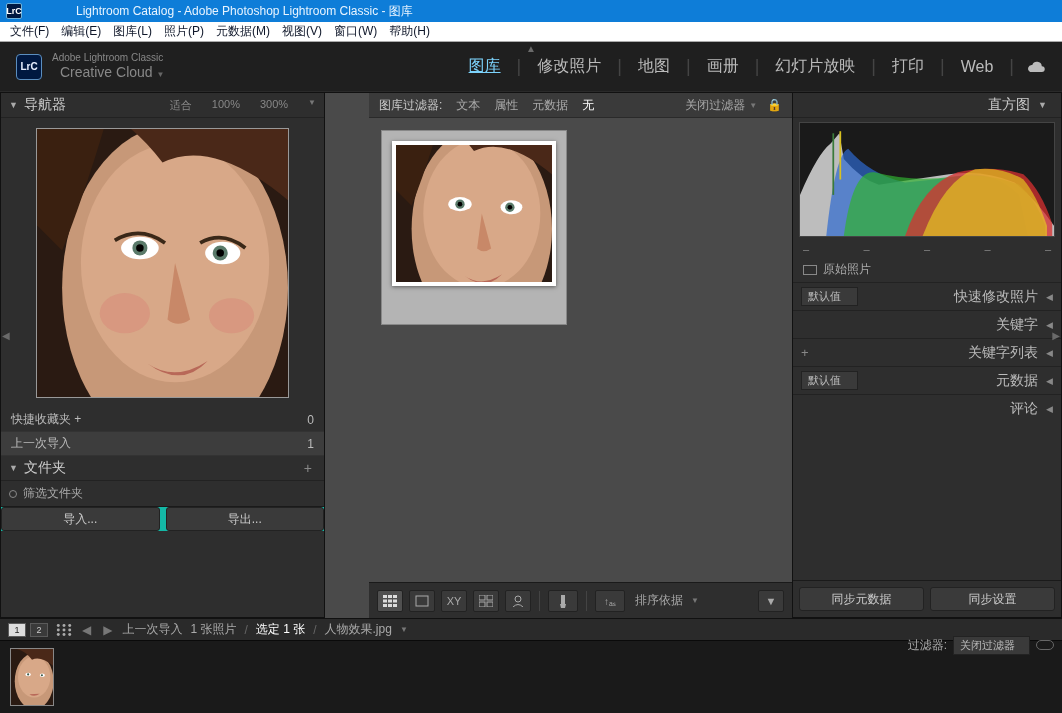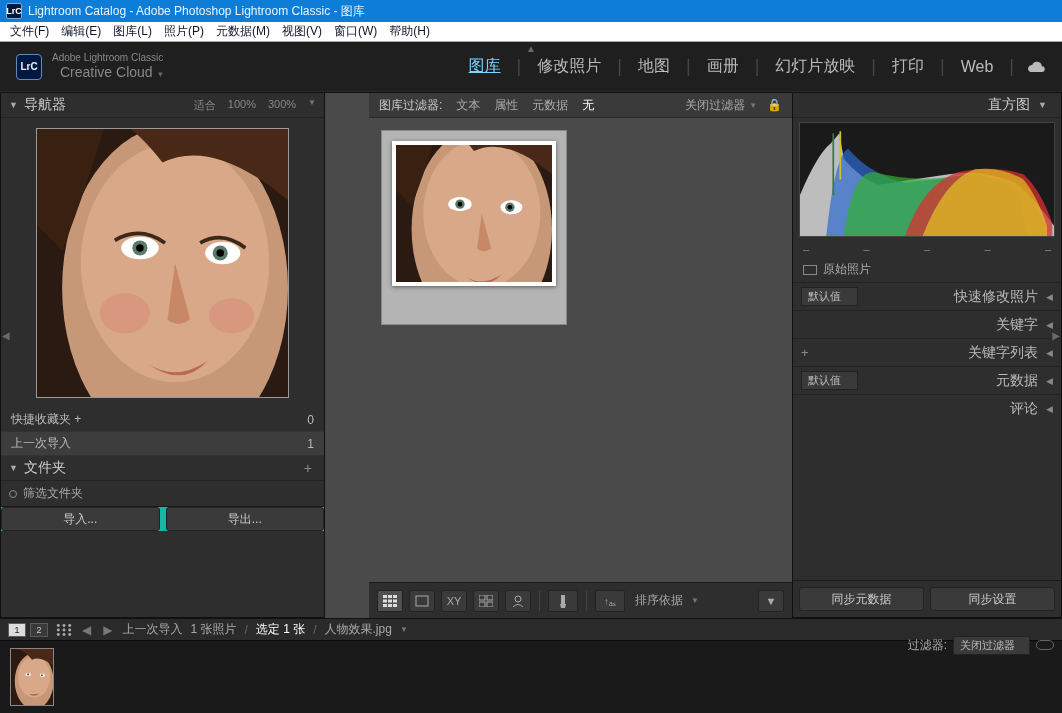--- a/index.html
+++ b/index.html
@@ -1,20 +1,20 @@
 <!DOCTYPE html>
 <html><head>
 <meta charset="utf-8">
 <style>
 * { margin: 0; padding: 0; box-sizing: border-box; font-family: "Microsoft YaHei", Arial, sans-serif; }
 body { background: #1a1a1a; color: #bbb; font-size: 12px; overflow: hidden; width: 1062px; height: 713px; position: relative; }
 
 .titlebar { background: #0e7dd8; height: 22px; display: flex; align-items: center; padding: 0 6px; color: #fff; }
 .titlebar .lrc-icon { width: 16px; height: 16px; background: #001840; color: #fff; font-size: 9px; font-weight: bold; display: inline-flex; align-items: center; justify-content: center; border-radius: 2px; margin-right: 6px; border: 1px solid #6fb3db; }
-.titlebar span { color: #e8f4ff; font-size: 12px; }
+.titlebar span { color: #e8f4ff; font-size: 12px; margin-left: 48px; }
 
 .menubar { background: #fff; height: 20px; border-bottom: 1px solid #aaa; display: flex; align-items: center; padding: 0 4px; }
 .menubar span { color: #0f172a; font-size: 12px; padding: 2px 6px; cursor: pointer; }
 
 .id-bar { background: #1f1f1f; height: 50px; display: flex; align-items: center; padding: 0 16px; position: relative; border-bottom: 1px solid #2a2a2a; }
 .id-bar .lrc-big { width: 26px; height: 26px; background: #001840; border: 1px solid #5b8ebf; border-radius: 4px; color: #e8f0ff; font-size: 10px; font-weight: bold; display: inline-flex; align-items: center; justify-content: center; margin-right: 10px; }
 .id-bar .brand { line-height: 1.2; }
 .id-bar .brand .l1 { color: #888; font-size: 10px; }
 .id-bar .brand .l2 { color: #888; font-size: 14px; margin-left: 8px; }
 .id-bar .brand .tri { color: #666; font-size: 8px; margin-left: 4px; }
@@ -25,21 +25,21 @@
 .cloud-icon { width: 20px; height: 14px; margin-left: 10px; }
 
 .main { display: flex; height: 526px; background: #4a4a4a; }
 
 .left-panel { width: 325px; background: #2e2e2e; display: flex; flex-direction: column; border: 1px solid #111; }
 .center { flex: 1; background: #4a4a4a; display: flex; flex-direction: column; border-top: 1px solid #111; padding-left: 44px; }
 .right-panel { width: 270px; background: #2e2e2e; display: flex; flex-direction: column; border: 1px solid #111; }
 
 .panel-header { height: 25px; background: #2e2e2e; display: flex; align-items: center; padding: 0 8px; color: #ccc; font-size: 14px; border-bottom: 1px solid #222; }
 .panel-header .tri { font-size: 9px; margin-right: 6px; color: #aaa; }
-.panel-header .opts { margin-left: auto; display: flex; gap: 12px; font-size: 11px; color: #888; }
+.panel-header .opts { margin-left: auto; display: flex; gap: 20px; font-size: 11px; color: #888; }
 .panel-header .opts span { cursor: pointer; }
 .panel-header .plus { margin-left: auto; color: #888; font-size: 14px; cursor: pointer; padding: 0 4px; }
 
 .nav-img-box { padding: 10px 35px; background: #2e2e2e; }
 .nav-img { width: 100%; height: 270px; border: 1px solid #999; background: linear-gradient(135deg, #3a2820 0%, #6b4838 30%, #b88870 50%, #8a5a48 70%, #3a2820 100%); position: relative; overflow: hidden; }
 
 .collections-list { background: #2e2e2e; }
 .coll-item { display: flex; align-items: center; padding: 3px 10px; color: #bbb; font-size: 12px; justify-content: space-between; border-bottom: 1px solid #333; }
 .coll-item.active { background: #3d3d3d; }
 

